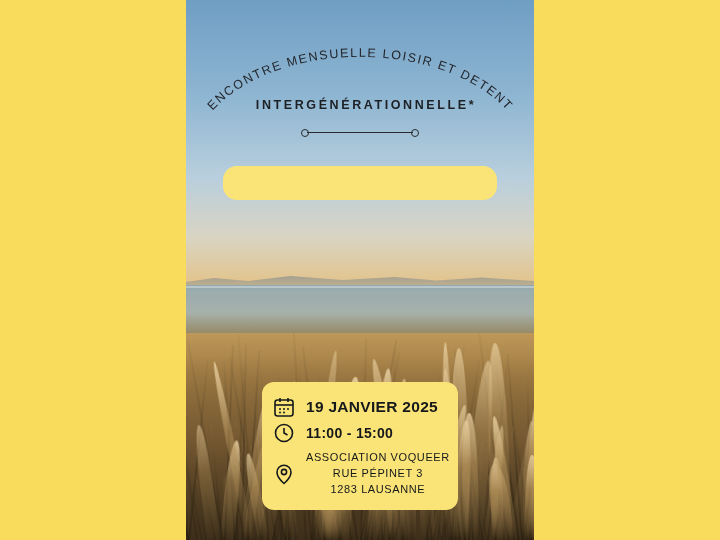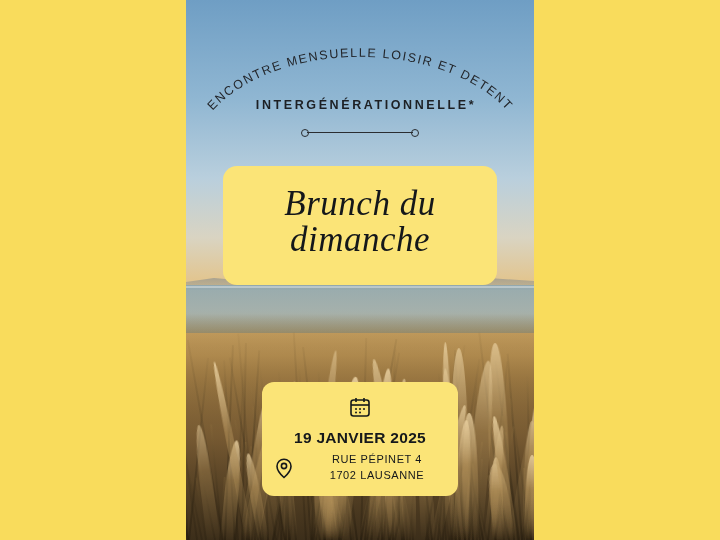--- a/index.html
+++ b/index.html
@@ -202,21 +202,20 @@
     border-radius: 12px;
     padding: 12px 10px 12px;
     box-sizing: border-box;
   }
   .det-row {
     display: flex;
     align-items: center;
     justify-content: flex-start;
     gap: 10px;
     padding: 1px 0;
-    flex-direction: column;
   }
   .det-icon {
     width: 24px;
     height: 24px;
     flex: 0 0 24px;
     color: #15181b;
   }
   .det-icon svg { display: block; width: 24px; height: 24px; }
   .det-main {
     font-family: "Liberation Sans", sans-serif;
@@ -441,53 +440,59 @@
 
     <div class="subtitle">INTERGÉNÉRATIONNELLE*</div>
 
     <div class="divider">
       <span class="dot left"></span>
       <span class="line"></span>
       <span class="dot right"></span>
     </div>
 
     <div class="card">
-      <div class="script">
-        <div>Brunch du</div>
-        <div>dimanche</div>
-      </div>
     </div>
 
     <div class="details">
       <div class="det-row">
         <span class="det-icon">
           <svg viewBox="0 0 24 24" fill="none" stroke="currentColor" stroke-width="1.6">
             <rect x="3" y="5" width="18" height="16" rx="2.5"></rect>
             <line x1="3" y1="10" x2="21" y2="10"></line>
             <line x1="8" y1="3" x2="8" y2="7"></line>
             <line x1="16" y1="3" x2="16" y2="7"></line>
             <circle cx="8" cy="14" r="1" fill="currentColor" stroke="none"></circle>
             <circle cx="12" cy="14" r="1" fill="currentColor" stroke="none"></circle>
             <circle cx="16" cy="14" r="1" fill="currentColor" stroke="none"></circle>
             <circle cx="8" cy="17.5" r="1" fill="currentColor" stroke="none"></circle>
             <circle cx="12" cy="17.5" r="1" fill="currentColor" stroke="none"></circle>
           </svg>
         </span>
         <span class="det-main">19 JANVIER 2025</span>
       </div>
 
+      <div class="det-row">
+        <span class="det-icon">
+          <svg viewBox="0 0 24 24" fill="none" stroke="currentColor" stroke-width="1.6">
+            <circle cx="12" cy="12" r="8.5"></circle>
+            <polyline points="12,7 12,12 15.5,14"></polyline>
+          </svg>
+        </span>
+        <span class="det-time">11:00 - 15:00</span>
+      </div>
 
       <div class="addr-block">
         <span class="det-icon">
           <svg viewBox="0 0 24 24" fill="none" stroke="currentColor" stroke-width="1.6">
             <path d="M12 21.5s7-6.2 7-11.3A7 7 0 0 0 5 10.2c0 5.1 7 11.3 7 11.3z"></path>
             <circle cx="12" cy="10" r="2.6"></circle>
           </svg>
         </span>
         <span class="addr-lines">
-          <div>RUE PÉPINET 4</div>
-          <div>1702 LAUSANNE</div>
+          <div>ASSOCIATION VOQUEER</div>
+          <div>RUE PÉPINET 3</div>
+          <div>1283 LAUSANNE</div>
         </span>
       </div>
     </div>
 
   </div>
 </div>
 
 </body></html>

